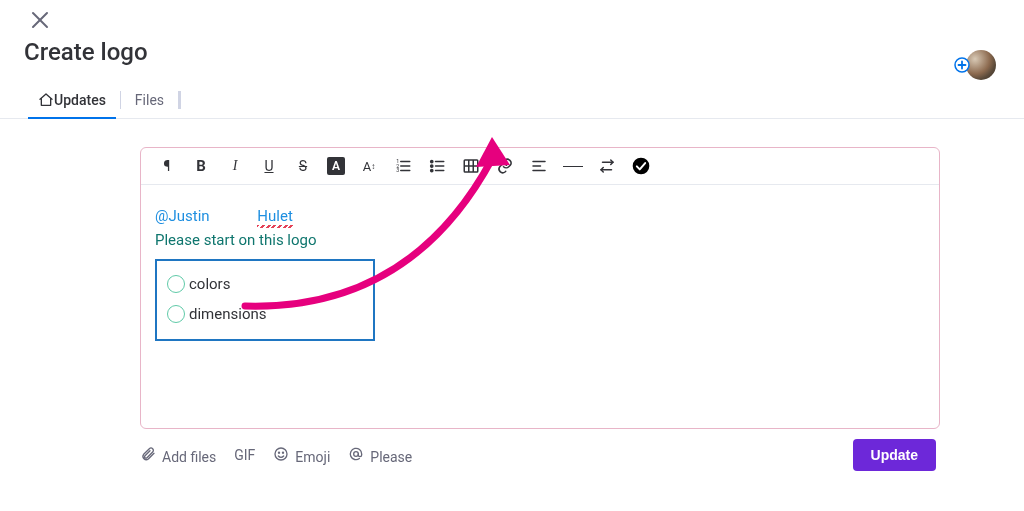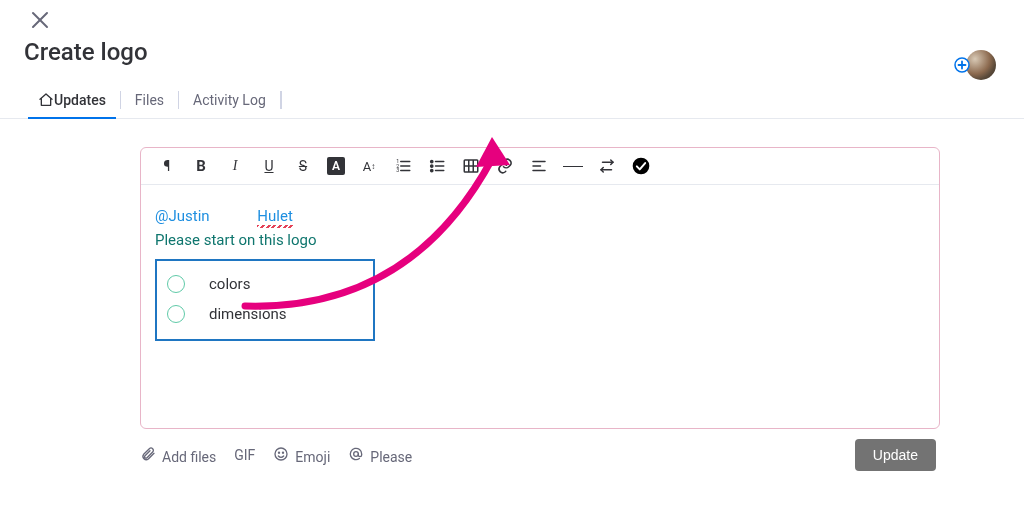--- a/index.html
+++ b/index.html
@@ -43,33 +43,33 @@
 
   .editor-body { padding: 22px 14px 10px 14px; font-size: 15px; color: #323338; }
   .mention { color: #1f8fe0; }
   .mention .surname { position: relative; display: inline-block; margin-left: 44px; }
   .mention .surname::after { content: ""; position: absolute; left: 0; right: 0; bottom: -3px; height: 3px;
     background-image: repeating-linear-gradient(135deg, #e44258 0 2px, transparent 2px 4px);
   }
   .body-line { margin-top: 6px; color: #0f766e; }
 
   .checklist-box { margin-top: 10px; border: 2px solid #1f76c2; width: 220px; padding: 8px 10px 10px 10px; }
-  .check-item { display: flex; align-items: center; gap: 24px; padding: 6px 0; }
+  .check-item { display: flex; align-items: center; gap: 4px; padding: 6px 0; }
   .check-circle { width: 18px; height: 18px; border: 1.5px solid #5fcaa8; border-radius: 50%; flex-shrink: 0; }
   .check-text { font-size: 15px; color: #323338; }
 
   
   .arrow-svg { position: absolute; pointer-events: none; }
 
   
   .editor-footer { margin-top: auto; display: flex; align-items: center; justify-content: space-between; width: 800px; padding: 10px 4px 0 0; }
   .footer-left { display: flex; align-items: center; gap: 18px; color: #676879; font-size: 14px; }
   .footer-item { display: flex; align-items: flex-end; gap: 6px; cursor: pointer; }
   .footer-item svg { width: 16px; height: 16px; }
-  .update-btn { background: #737373; color: #fff; border: none; border-radius: 4px; padding: 8px 18px; font-size: 14px; font-weight: 400; cursor: pointer; }
+  .update-btn { background: #6d28d9; color: #fff; border: none; border-radius: 4px; padding: 8px 18px; font-size: 14px; font-weight: 700; cursor: pointer; }
 </style>
 </head>
 <body>
 
 <div class="panel">
 
   <div class="hdr">
     <div class="close-x">
       <svg viewBox="0 0 24 24" fill="none" stroke="currentColor" stroke-width="2" stroke-linecap="round">
         <line x1="5" y1="5" x2="19" y2="19"></line>
@@ -98,23 +98,20 @@
             <path d="M5 10 V20 H19 V10"></path>
           </svg>
       </span>
       <span>Updates</span>
     </div>
     <div class="tab-sep"></div>
     <div class="tab">
         <span>Files</span>
       </div>
     <div class="tab-sep"></div>
-    <div class="tab">
-        <span>Activity Log</span>
-      </div>
     <div class="tab-sep"></div>
     <div class="tab-sep"></div>
   </div>
 
   <div class="editor-area" style="position:relative;">
     <div class="editor-card">
 
       <div class="toolbar">
         <span class="tool">¶</span>
         <span class="tool bold">B</span>

